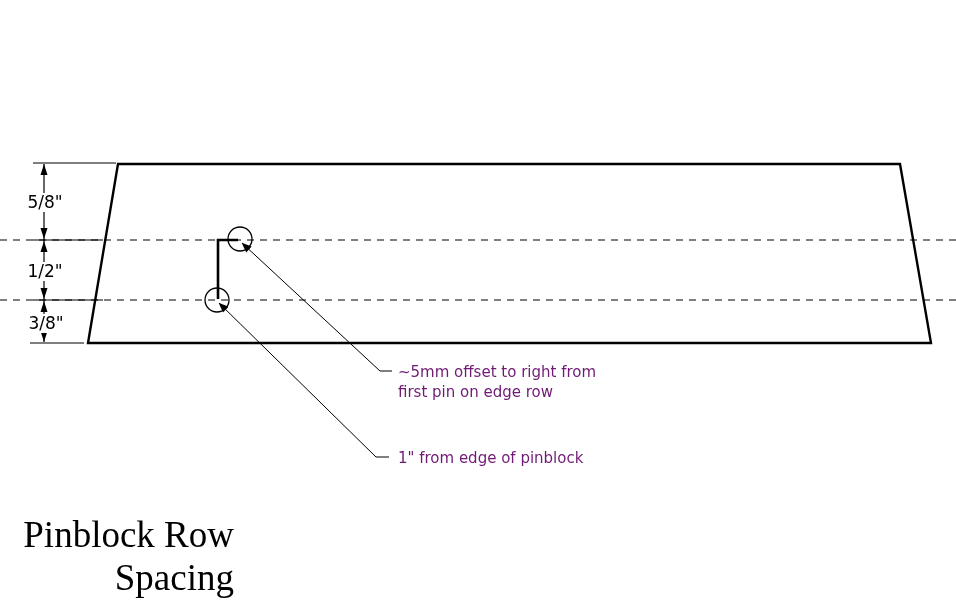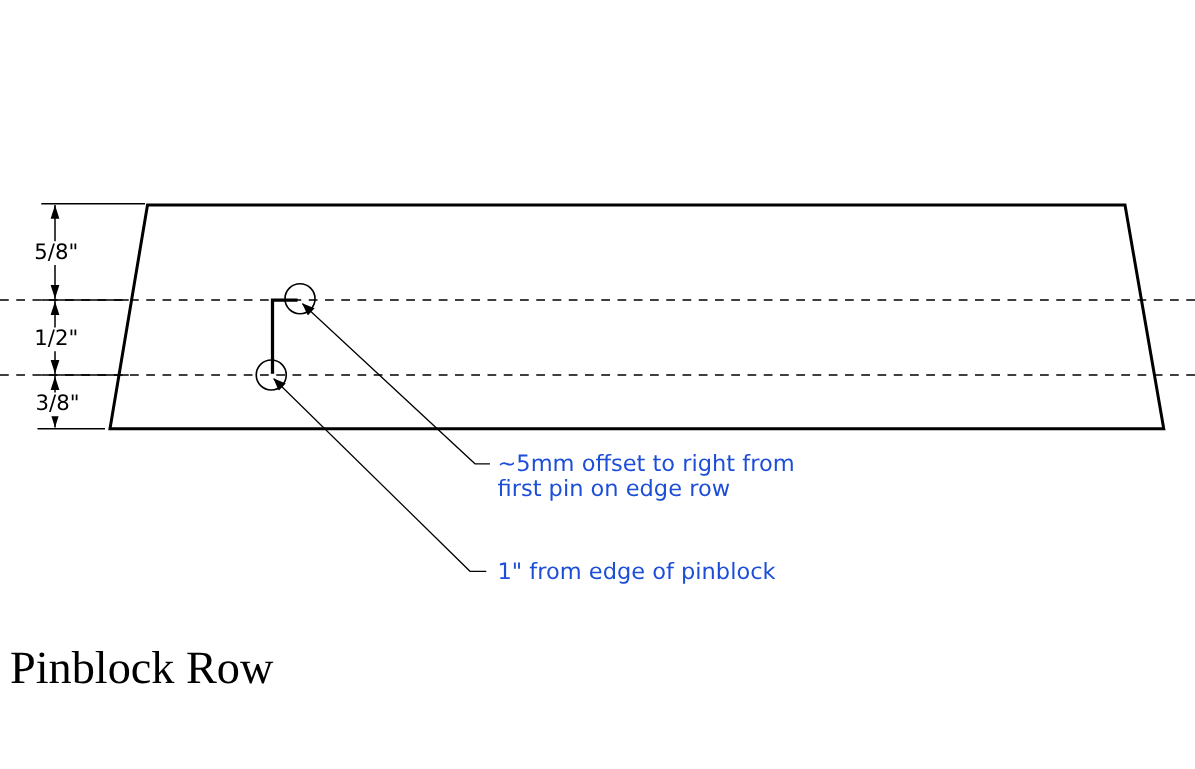--- a/index.html
+++ b/index.html
@@ -30,34 +30,34 @@
     line-height: 19px;
     color: #000000;
     background: #ffffff;
     font-family: "DejaVu Sans", sans-serif;
   }
   .dim-58 { left: 21px; top: 193px; }
   .dim-12 { left: 21px; top: 262px; }
   .dim-38 { left: 22px; top: 314px; }
   .callout {
     position: absolute;
-    font-size: 18px;
+    font-size: 15px;
     line-height: 20px;
-    color: #1d4ed8;
+    color: #701a75;
     font-family: "DejaVu Sans", sans-serif;
     white-space: nowrap;
   }
   .callout-offset { left: 398px; top: 362px; }
   .callout-edge { left: 398px; top: 448px; }
   .diagram-title {
     position: absolute;
     left: 8px;
     top: 513px;
     width: 226px;
-    text-align: left;
+    text-align: right;
     font-family: "Liberation Serif", "DejaVu Serif", serif;
     font-size: 37px;
     line-height: 43px;
     color: #000000;
   }
 </style>
 </head>
 <body>
 
 <div class="stage">
@@ -102,15 +102,16 @@
   <div class="dim-label dim-38">3/8"</div>
 
   <div class="callout callout-offset">
     <div>~5mm offset to right from</div>
     <div>first pin on edge row</div>
   </div>
   <div class="callout callout-edge">1" from edge of pinblock</div>
 
   <div class="diagram-title">
     <div>Pinblock Row</div>
+    <div>Spacing</div>
   </div>
 
 </div>
 
 </body></html>

